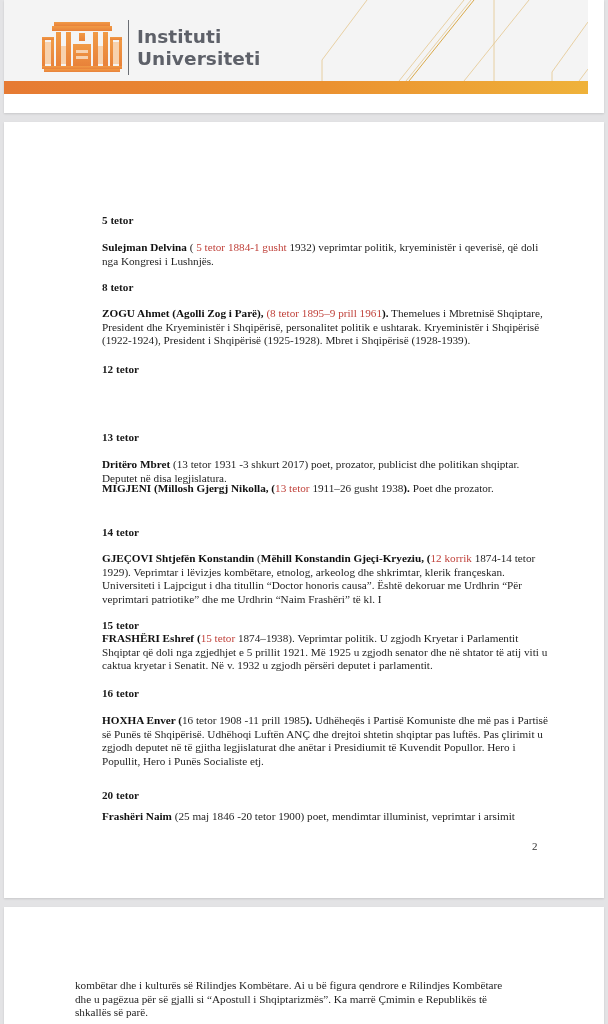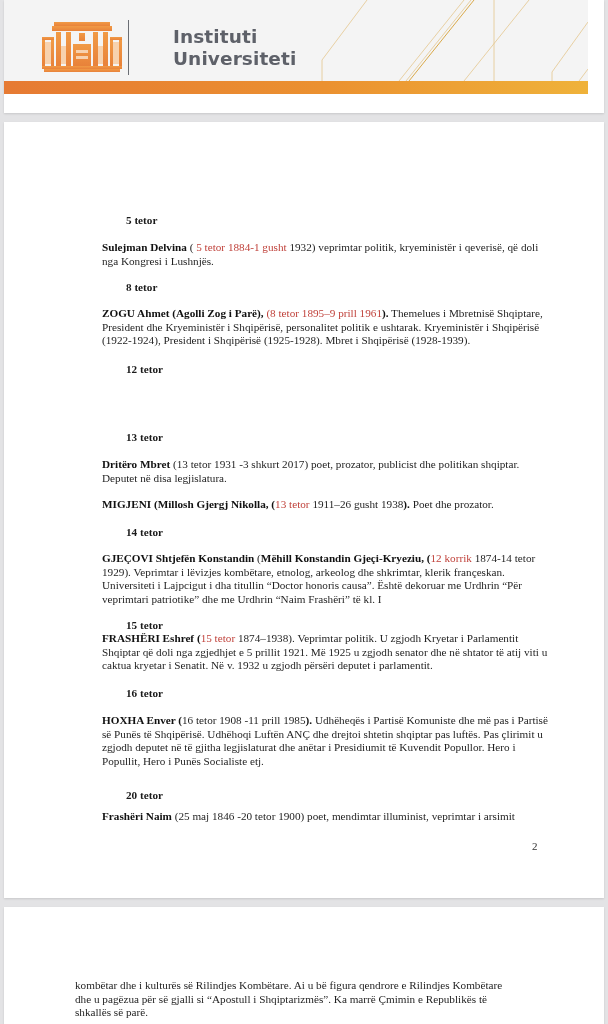--- a/index.html
+++ b/index.html
@@ -26,23 +26,23 @@
     .banner svg.lines { position: absolute; left: 0; top: 0; }
     .orange-bar {
       position: absolute; left: 0; top: 81px; width: 584px; height: 13px;
       background: linear-gradient(90deg, #e67a33 0%, #eb9130 55%, #efb23a 100%);
     }
     .logo { position: absolute; left: 38px; top: 20px; width: 80px; height: 52px; }
     .logo-divider { position: absolute; left: 124px; top: 20px; width: 1px; height: 55px; background: #6b6e74; }
     .logo-text {
       position: absolute; left: 133px; top: 26px;
       font-family: "DejaVu Sans", sans-serif; font-weight: bold;
-      color: #5e6169; font-size: 18.5px; line-height: 22px; letter-spacing: 0.1px; margin-left: 36px;
+      color: #5e6169; font-size: 18.5px; line-height: 22px; letter-spacing: 0.1px;
     }
-    .heading { position: absolute; left: 98px; font-weight: bold; font-size: 11.2px; color: #1a1a1a; margin-left: 24px; }
+    .heading { position: absolute; left: 98px; font-weight: bold; font-size: 11.2px; color: #1a1a1a; }
     .para { position: absolute; left: 98px; width: 448px; font-size: 11.2px; line-height: 13.6px; color: #1e1e1e; }
     .para b { font-weight: bold; color: #111; margin-top: 20px; }
     .red { color: #c0423b; }
     .page-num { position: absolute; left: 528px; top: 718px; font-size: 11px; color: #333; }
   </style>
 </head>
 <body>
 
 <div class="page" id="page1">
   <div class="banner">
@@ -108,21 +108,21 @@
   <div class="heading" style="top:92px">5 tetor</div>
   <div class="para" style="top:119px"><b>Sulejman Delvina</b><span> ( </span><span class="red">5 tetor 1884-1 gusht</span><span> 1932) veprimtar politik, kryeministër i qeverisë, që doli nga Kongresi i Lushnjës.</span></div>
 
   <div class="heading" style="top:159px">8 tetor</div>
   <div class="para" style="top:185px"><b>ZOGU Ahmet (Agolli Zog i Parë),</b><span> </span><span class="red">(8 tetor 1895–9 prill 1961</span><b>).</b><span> Themelues i Mbretnisë Shqiptare, President dhe Kryeministër i Shqipërisë, personalitet politik e ushtarak. Kryeministër i Shqipërisë (1922-1924), President i Shqipërisë (1925-1928). Mbret i Shqipërisë (1928-1939).</span></div>
 
   <div class="heading" style="top:241px">12 tetor</div>
 
   <div class="heading" style="top:309px">13 tetor</div>
   <div class="para" style="top:336px"><b>Dritëro Mbret</b><span> (13 tetor 1931 -3 shkurt 2017) poet, prozator, publicist dhe politikan shqiptar. Deputet në disa legjislatura.</span></div>
-  <div class="para" style="top:376px"><b>MIGJENI (Millosh Gjergj Nikolla, (</b><span class="red">13 tetor</span><span> 1911–26 gusht 1938</span><b>).</b><span> Poet dhe prozator.</span></div>
+  <div class="para" style="top:360px"><b>MIGJENI (Millosh Gjergj Nikolla, (</b><span class="red">13 tetor</span><span> 1911–26 gusht 1938</span><b>).</b><span> Poet dhe prozator.</span></div>
 
   <div class="heading" style="top:404px">14 tetor</div>
   <div class="para" style="top:430px"><b>GJEÇOVI Shtjefën Konstandin</b><span> (</span><b>Mëhill Konstandin Gjeçi-Kryeziu, (</b><span class="red">12 korrik</span><span> 1874-14 tetor 1929). Veprimtar i lëvizjes kombëtare, etnolog, arkeolog dhe shkrimtar, klerik françeskan. Universiteti i Lajpcigut i dha titullin “Doctor honoris causa”. Është dekoruar me Urdhrin “Për veprimtari patriotike” dhe me Urdhrin “Naim Frashëri” të kl. I</span></div>
 
   <div class="heading" style="top:497px">15 tetor</div>
   <div class="para" style="top:510px"><b>FRASHËRI Eshref (</b><span class="red">15 tetor</span><span> 1874–1938). Veprimtar politik. U zgjodh Kryetar i Parlamentit Shqiptar që doli nga zgjedhjet e 5 prillit 1921. Më 1925 u zgjodh senator dhe në shtator të atij viti u caktua kryetar i Senatit. Në v. 1932 u zgjodh përsëri deputet i parlamentit.</span></div>
 
   <div class="heading" style="top:565px">16 tetor</div>
   <div class="para" style="top:592px"><b>HOXHA Enver (</b><span>16 tetor 1908 -11 prill 1985</span><b>).</b><span> Udhëheqës i Partisë Komuniste dhe më pas i Partisë së Punës të Shqipërisë. Udhëhoqi Luftën ANÇ dhe drejtoi shtetin shqiptar pas luftës. Pas çlirimit u zgjodh deputet në të gjitha legjislaturat dhe anëtar i Presidiumit të Kuvendit Popullor. Hero i Popullit, Hero i Punës Socialiste etj.</span></div>
 

